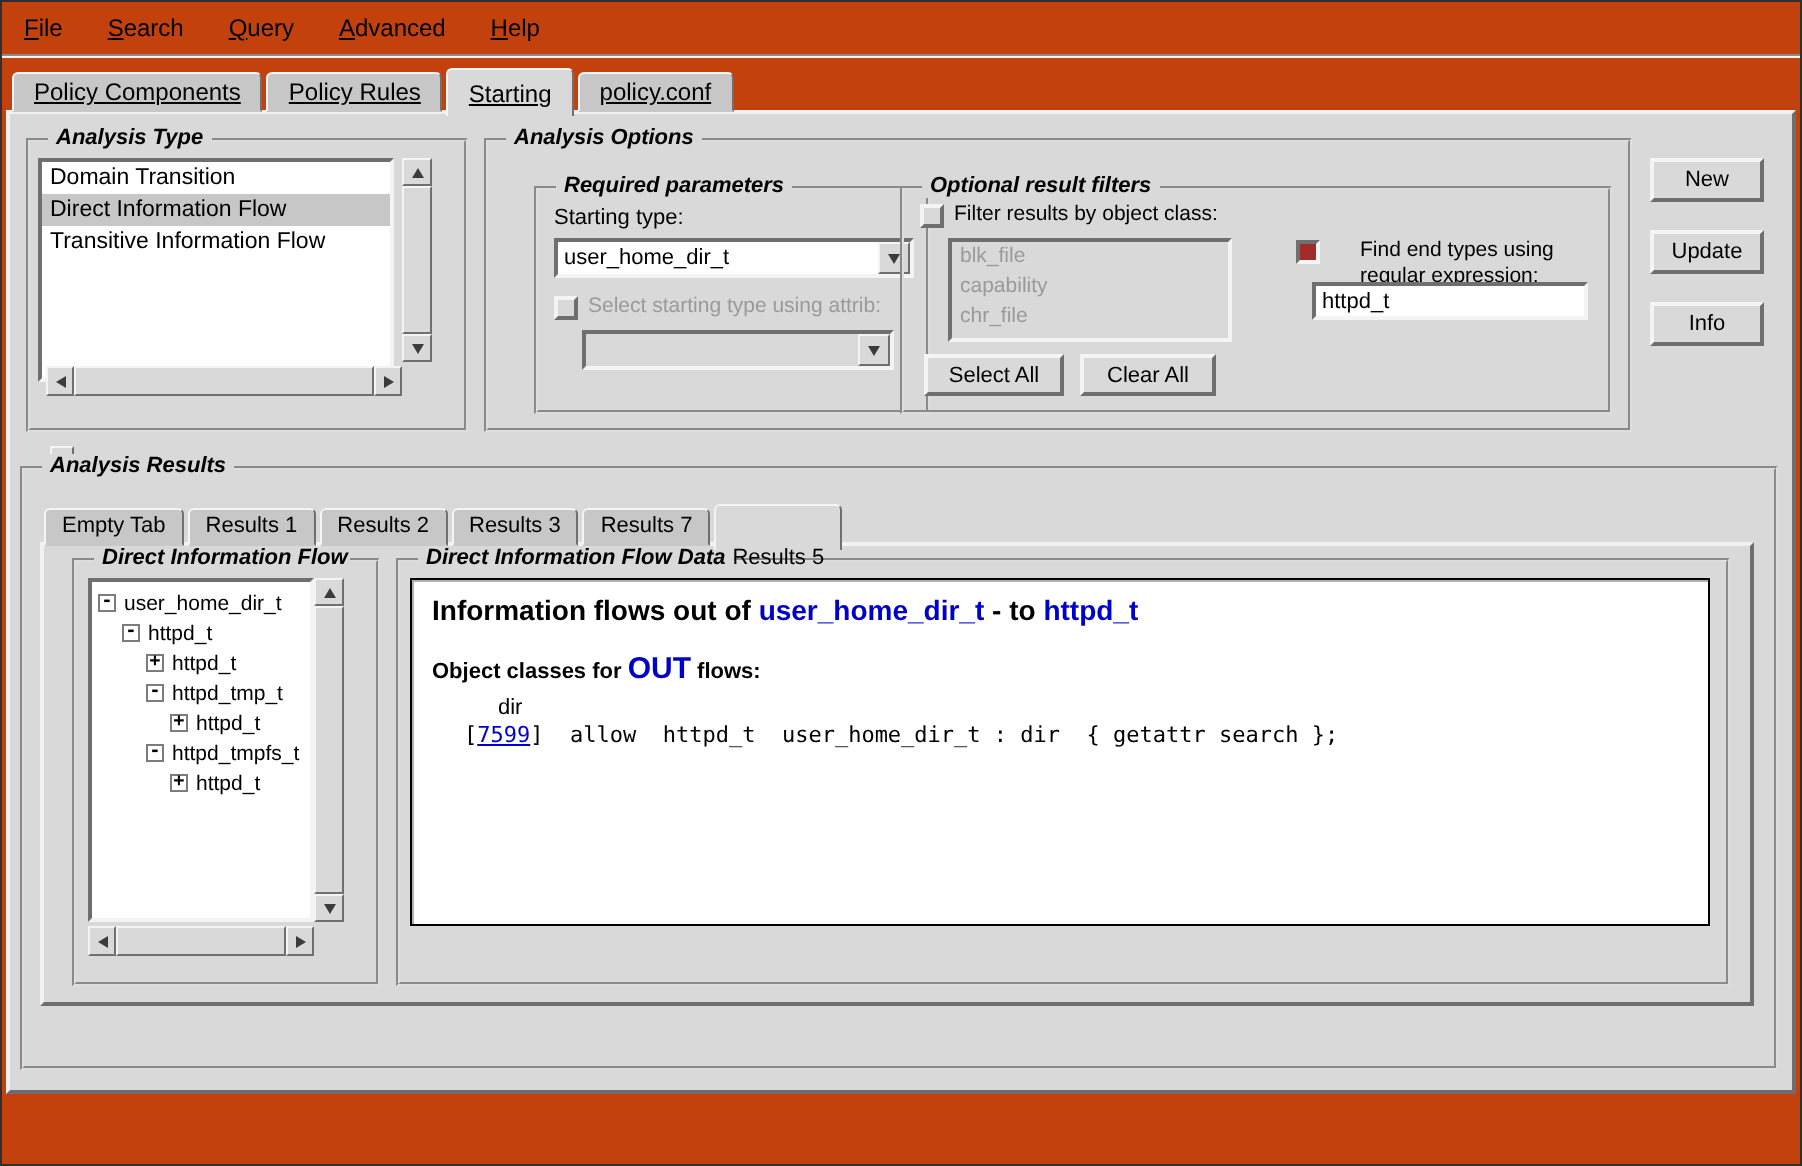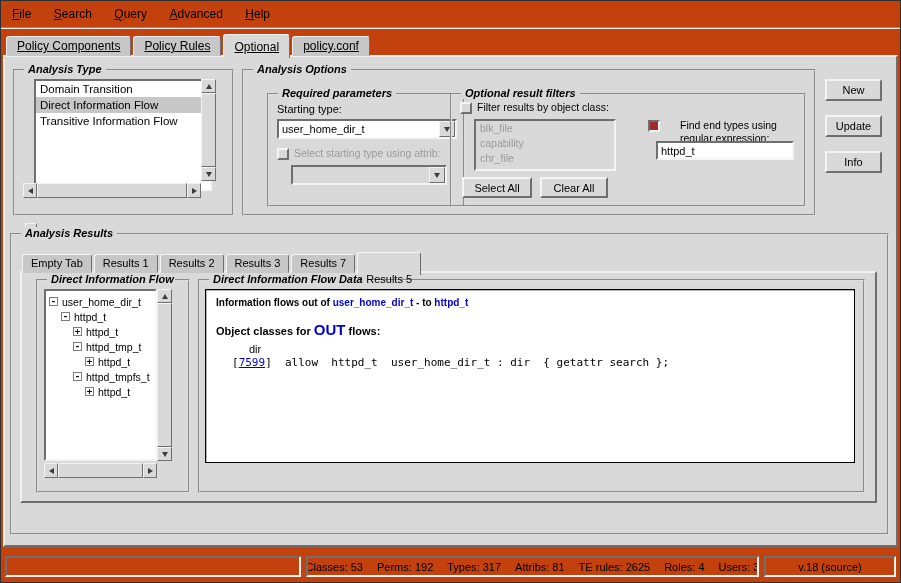--- a/index.html
+++ b/index.html
@@ -70,21 +70,21 @@
   .res-frame { position:absolute; left:8px; top:36px; width:857px; height:232px; border:2px solid; border-color:#f1f1f1 #6e6e6e #6e6e6e #f1f1f1; background:#d9d9d9; }
 
   
   .tree-box { position:absolute; background:#fff; border:2px solid; border-color:#6f6f6f #f4f4f4 #f4f4f4 #6f6f6f; overflow:hidden; padding-top:3px; }
   .tree-row { display:flex; align-items:center; height:15px; white-space:nowrap; font-size:10.5px; cursor:default; }
   .pm { flex:none; width:9px; height:9px; border:1px solid #7c7c7c; background:#fff; font:bold 9px/7px "DejaVu Sans Mono",monospace; text-align:center; margin-right:4px; }
   .ind-0 { margin-left:3px; } .ind-1 { margin-left:15px; } .ind-2 { margin-left:27px; } .ind-3 { margin-left:39px; }
 
   
   .textwidget { position:absolute; background:#fff; border:1px solid #000; box-shadow:inset 1px 1px 0 rgba(0,0,0,0.3); overflow:hidden; padding:7px 10px; }
-  .flow-heading { font-size:10px; font-weight:bold; white-space:pre; }
+  .flow-heading { font-size:14px; font-weight:bold; white-space:pre; }
   .blue { color:#0000cc; }
   .classes-line { margin-top:13px; font-size:11px; font-weight:bold; white-space:pre; }
   .out-big { font-size:15px; font-weight:bold; color:#0000cc; }
   .obj-class { margin-top:5px; margin-left:33px; font-size:11px; font-weight:normal; }
   .rule-line { margin-top:1px; margin-left:16px; font-family:"DejaVu Sans Mono",monospace; font-size:11px; white-space:pre; }
   .rule-link { color:#0000cc; text-decoration:underline; cursor:pointer; }
 
   
   .sash { position:absolute; left:20px; top:166px; width:12px; height:8px; background:#d9d9d9; border:1px solid; border-color:#f4f4f4 #6f6f6f #6f6f6f #f4f4f4; }
 
@@ -107,29 +107,29 @@
     <span class="menu-item">File</span>
     <span class="menu-item">Search</span>
     <span class="menu-item">Query</span>
     <span class="menu-item">Advanced</span>
     <span class="menu-item">Help</span>
   </div>
 
   <div class="main-tabs">
     <div class="tab">Policy Components</div>
     <div class="tab">Policy Rules</div>
-    <div class="tab active">Optional</div>
+    <div class="tab active">Starting</div>
     <div class="tab">policy.conf</div>
   </div>
 
   <div class="nb-body">
 
     <div class="groupbox" style="left:8px; top:12px; width:221px; height:147px;">
       <div class="group-title">Analysis Type</div>
-      <div class="listbox" style="left:19px; top:8px; width:178px; height:112px;">
+      <div class="listbox" style="left:4px; top:8px; width:178px; height:112px;">
         <div class="lb-item">Domain Transition</div>
         <div class="lb-item selected">Direct Information Flow</div>
         <div class="lb-item">Transitive Information Flow</div>
       </div>
       <div class="vsb" style="left:186px; top:8px; height:102px;">
         <div class="sb-btn">
             <div class="tri tri-up"></div>
           </div>
         <div class="sb-trough">
             <div class="sb-thumb"></div>
@@ -285,29 +285,14 @@
             <div class="rule-line"><span>[</span><span class="rule-link">7599</span><span>]</span><span>  allow  httpd_t  user_home_dir_t : dir  { getattr search };</span></div>
           </div>
         </div>
 
       </div>
 
     </div>
 
   </div>
 
-  <div class="statusbar">
-    <div class="sb-cell c1"></div>
-    <div class="sb-cell c2">
-      <span>Classes: 53</span>
-      <span>Perms: 192</span>
-      <span>Types: 317</span>
-      <span>Attribs: 81</span>
-      <span>TE rules: 2625</span>
-      <span>Roles: 4</span>
-      <span>Users: 3</span>
-    </div>
-    <div class="sb-cell c3">
-        <span>v.18 (source)</span>
-      </div>
-  </div>
 
 </div>
 
 </body></html>

